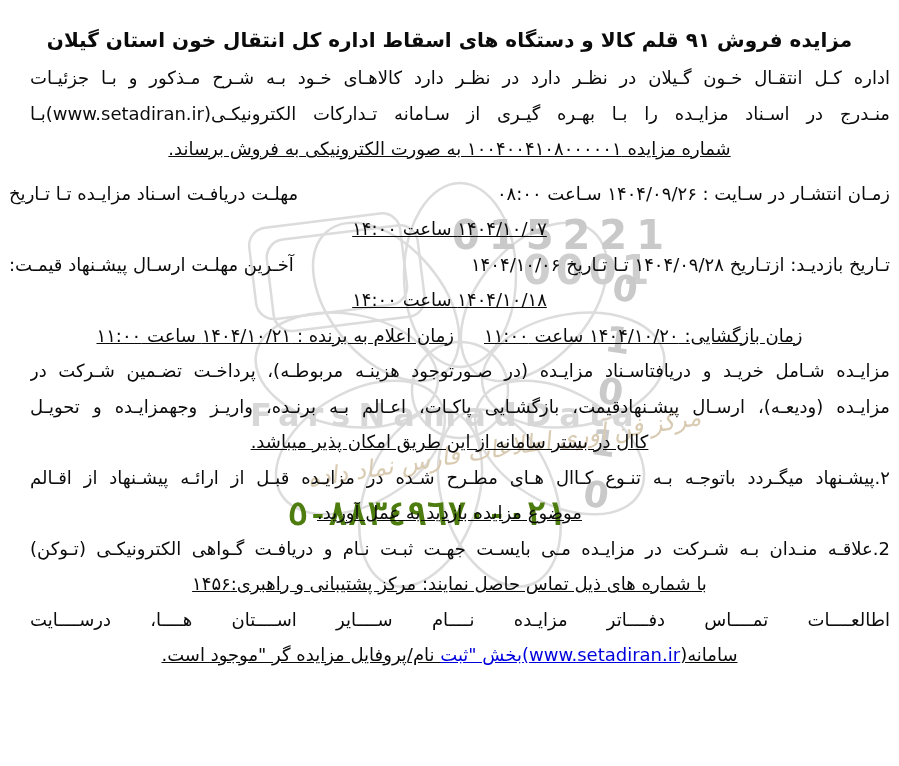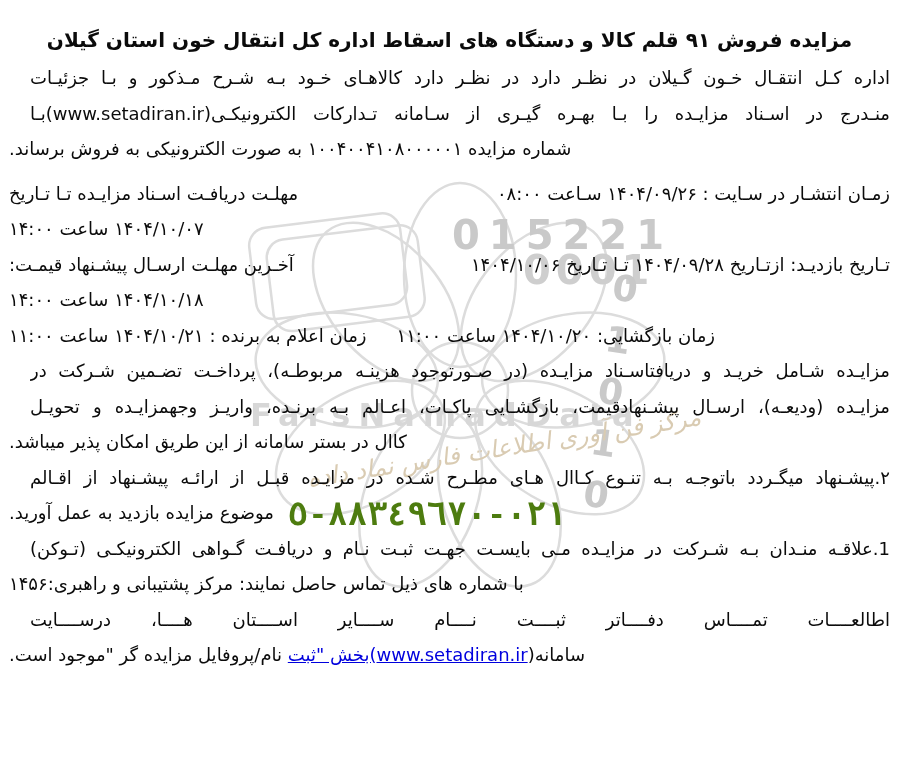--- a/index.html
+++ b/index.html
@@ -19,21 +19,21 @@
              direction:rtl;transform:rotate(-9deg);font-weight:normal;}
   .wm-site{left:313px;top:486px;font-size:22px;color:#cfcfcf;direction:rtl;}
   .wm-phone{left:288px;top:494px;font-size:33px;letter-spacing:3px;color:#4d7c0f;direction:ltr;font-family:Liberation Mono, monospace;}
   
   .content{position:absolute;inset:0;z-index:1;padding:20px 9px 16px 9px;box-sizing:border-box;}
   .title{
     direction:rtl;text-align:center;font-weight:bold;font-size:20px;line-height:40px;height:40px;
     white-space:nowrap;
   }
   .ln{direction:rtl;font-size:18px;line-height:35.5px;height:35.5px;overflow:hidden;}
-  .rt{text-align:left;white-space:nowrap;}
+  .rt{text-align:center;white-space:nowrap;text-decoration:underline;}
   .just{text-align:justify;text-align-last:justify;-moz-text-align-last:justify;text-justify:inter-word;margin-left:21px;}
   .split{display:flex;justify-content:space-between;white-space:nowrap;}
   .gap-top{margin-top:9px;}
   .spacer30{display:inline-block;width:30px;}
   .link{color:#0000dd;text-decoration:underline;cursor:pointer;}
 </style>
 </head>
 <body>
 
 <div class="page">
@@ -96,23 +96,23 @@
     </div>
 
 
     <div class="ln just">مزایـده شـامل خریـد و دریافتاسـناد مزایـده (در صـورتوجود هزینـه مربوطـه)، پرداخـت تضـمین شـرکت در</div>
     <div class="ln just">مزایـده (ودیعـه)، ارسـال پیشـنهادقیمت، بازگشـایی پاکـات، اعـالم بـه برنـده، واریـز وجهمزایـده و تحویـل</div>
     <div class="ln rt">کاال در بستر سامانه از این طریق امکان پذیر میباشد.</div>
 
     <div class="ln just">۲.پیشـنهاد میگـردد باتوجـه بـه تنـوع کـاال هـای مطـرح شـده در مزایـده قبـل از ارائـه پیشـنهاد از اقـالم</div>
     <div class="ln rt">موضوع مزایده بازدید به عمل آورید.</div>
 
-    <div class="ln just">1.علاقـه منـدان بـه شـرکت در مزایـده مـی بایسـت جهـت ثبـت نـام و دریافـت گـواهی الکترونیکـی (تـوکن)</div>
+    <div class="ln just">2.علاقـه منـدان بـه شـرکت در مزایـده مـی بایسـت جهـت ثبـت نـام و دریافـت گـواهی الکترونیکـی (تـوکن)</div>
     <div class="ln rt">با شماره های ذیل تماس حاصل نمایند: مرکز پشتیبانی و راهبری:۱۴۵۶</div>
 
-    <div class="ln just">اطالعــــات تمــــاس دفــــاتر ثبــــت نــــام ســــایر اســــتان هــــا، درســــایت</div>
+    <div class="ln just">اطالعــــات تمــــاس دفــــاتر مزایـده نــــام ســــایر اســــتان هــــا، درســــایت</div>
 
     <div class="ln rt">
       <span>سامانه(</span><span class="link">www.setadiran.ir)بخش "ثبت</span><span> نام/پروفایل مزایده گر "موجود است.</span>
     </div>
 
   </div>
 </div>
 
 </body></html>

